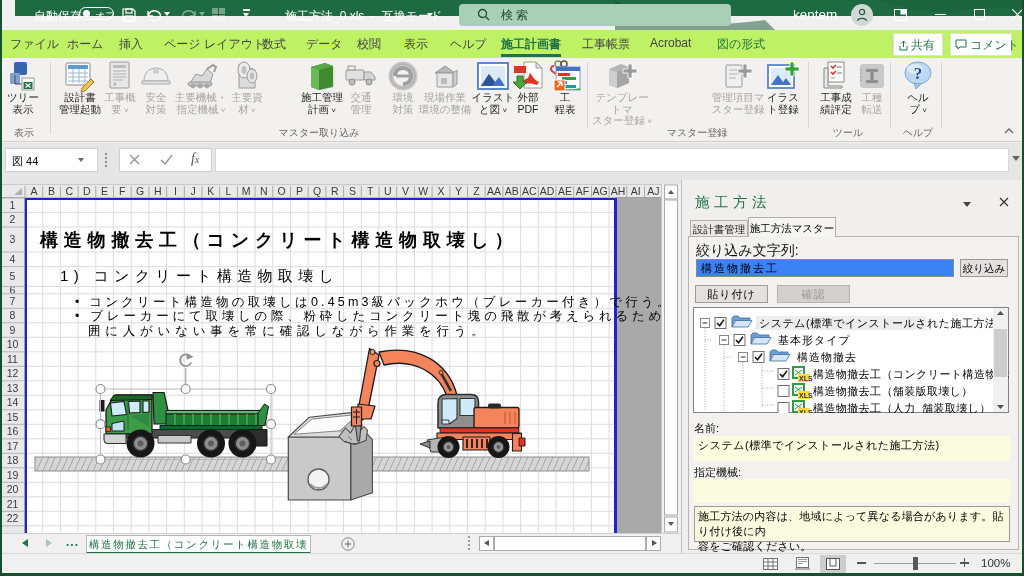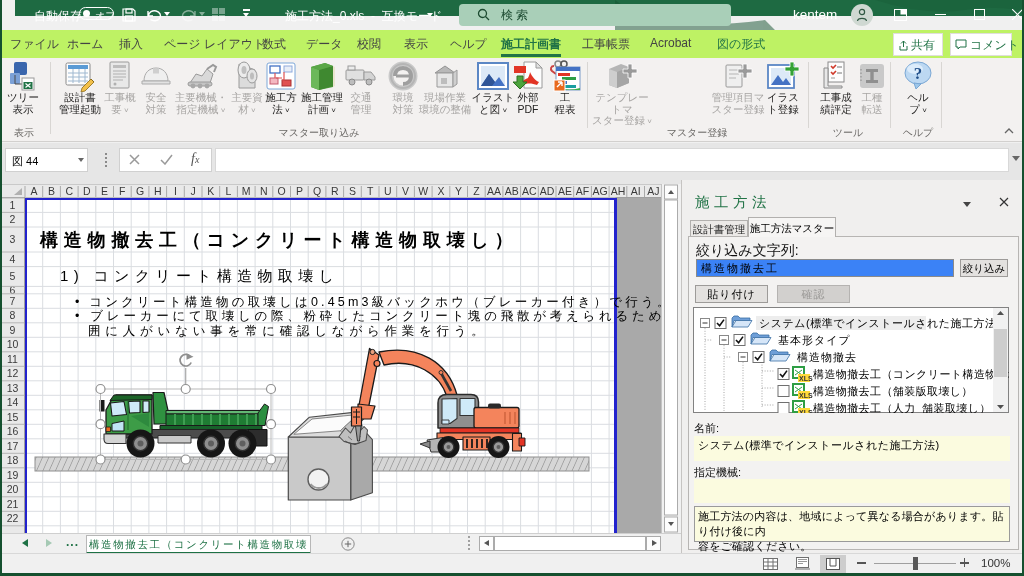--- a/index.html
+++ b/index.html
@@ -196,33 +196,20 @@
   <svg width="32" height="32" viewBox="0 0 32 32">
           <path d="M8 4l16 6v18H8z" fill="#dcdcdc" stroke="#9a9a9a"></path>
           <ellipse cx="13" cy="10" rx="6" ry="8" fill="#ececec" stroke="#9a9a9a"></ellipse>
           <ellipse cx="13" cy="10" rx="2.5" ry="4" fill="#c0c0c0"></ellipse>
           <ellipse cx="21" cy="16" rx="5" ry="7" fill="#e4e4e4" stroke="#9a9a9a"></ellipse>
           <ellipse cx="21" cy="16" rx="2" ry="3.5" fill="#bdbdbd"></ellipse>
         </svg>
  </div>
       <div class="rlb">主要資<br>材<span style="font-size:8px"> ˅</span></div>
     </div>
- <div class="rbtn" style="left:250px">
-      <div class="ric">
-  <svg width="32" height="30" viewBox="0 0 32 30">
-          <rect x="2" y="2" width="28" height="26" rx="2" fill="#fff" stroke="#7da7d8"></rect>
-          <rect x="5" y="5" width="10" height="7" fill="#fff" stroke="#4472c4" stroke-width="1.3"></rect>
-          <rect x="19" y="5" width="8" height="6" fill="#e8eef7" stroke="#8faadc"></rect>
-          <rect x="5" y="17" width="8" height="6" fill="#f4b8c1" stroke="#c55a6f"></rect>
-          <rect x="17" y="19" width="9" height="6" fill="#e05252" stroke="#a33"></rect>
-          <path d="M10 12v5m9-6v8h-2m-6-2h6" fill="none" stroke="#e05252" stroke-width="1.2"></path>
-        </svg>
- </div>
-      <div class="rlb">施工方<br>法<span style="font-size:8px"> ˅</span></div>
-    </div>
  <div class="rbtn" style="left:291px">
       <div class="ric">
   <svg width="32" height="30" viewBox="0 0 32 30">
           <path d="M5 6l14-4 8 3v21l-14 3-8-3z" fill="#4e9a3c"></path>
           <path d="M5 6l8 3v20l-8-3z" fill="#6cb85a"></path>
           <path d="M13 9l14-4v20l-14 4z" fill="#3f8930"></path>
           <path d="M27 5l2 1v19l-2 1z" fill="#e9e5cf"></path>
           <path d="M5 6l14-4 8 3-14 4z" fill="#5aa747"></path>
         </svg>
  </div>
@@ -385,21 +372,21 @@
  <div class="gdiv" style="left:587px"></div>
  <div class="gdiv" style="left:808px"></div>
  <div class="gdiv" style="left:890px"></div>
  <div class="gdiv" style="left:941px"></div>
  <svg class="abs" style="left:1004px;top:70px" width="10" height="6" viewBox="0 0 10 6">
       <path d="M1 5l4-4 4 4" fill="none" stroke="#666" stroke-width="1.3"></path>
     </svg>
 </div>
 
 <div class="abs" id="fbar">
- <div class="whitebox" style="left:5px;top:5px;width:83px;height:24px;border:1px solid #d0d0d0;font-size:11px;line-height:24px;padding-left:6px">図 44</div>
+ <div class="whitebox" style="left:5px;top:5px;width:93px;height:24px;border:1px solid #d0d0d0;font-size:11px;line-height:24px;padding-left:6px">図 44</div>
  <span class="abs" style="left:78px;top:15px;border-left:3.5px solid transparent;border-right:3.5px solid transparent;border-top:4px solid #666"></span>
  <span class="abs" style="left:105px;top:10px;width:2px;height:14px;border-left:2px dotted #8a8a8a"></span>
  <div class="whitebox" style="left:119px;top:5px;width:93px;height:24px;border:1px solid #d0d0d0"></div>
  <svg class="abs" style="left:129px;top:11px" width="11" height="11" viewBox="0 0 11 11">
       <path d="M1 1l9 9M10 1l-9 9" stroke="#9a9a9a" stroke-width="1.5"></path>
     </svg>
  <svg class="abs" style="left:160px;top:11px" width="13" height="11" viewBox="0 0 13 11">
       <path d="M1 6l4 4 7-9" fill="none" stroke="#9a9a9a" stroke-width="1.5"></path>
     </svg>
  <span class="abs" style="left:191px;top:8px;font-family:'Liberation Serif',serif;font-style:italic;font-size:14px;color:#555">f<span style="font-size:10px">x</span></span>

